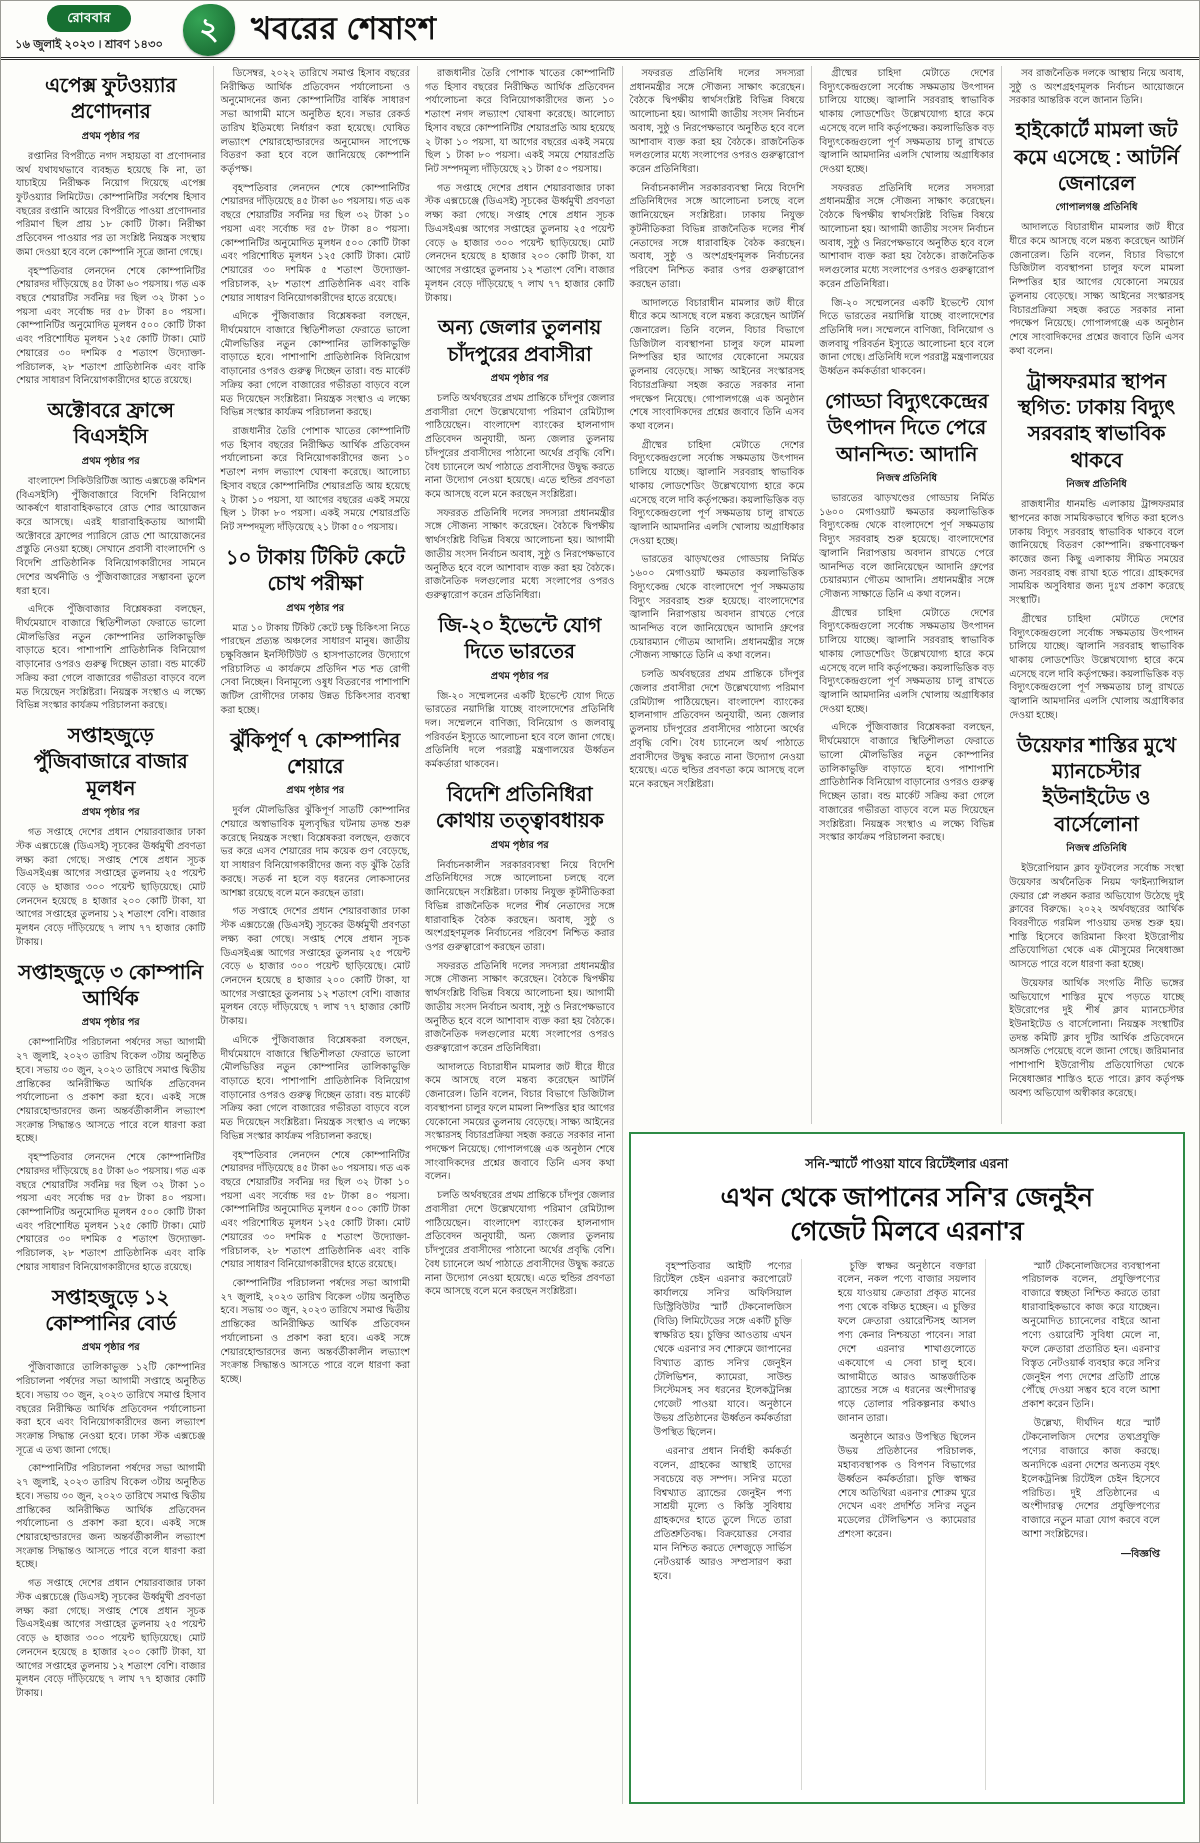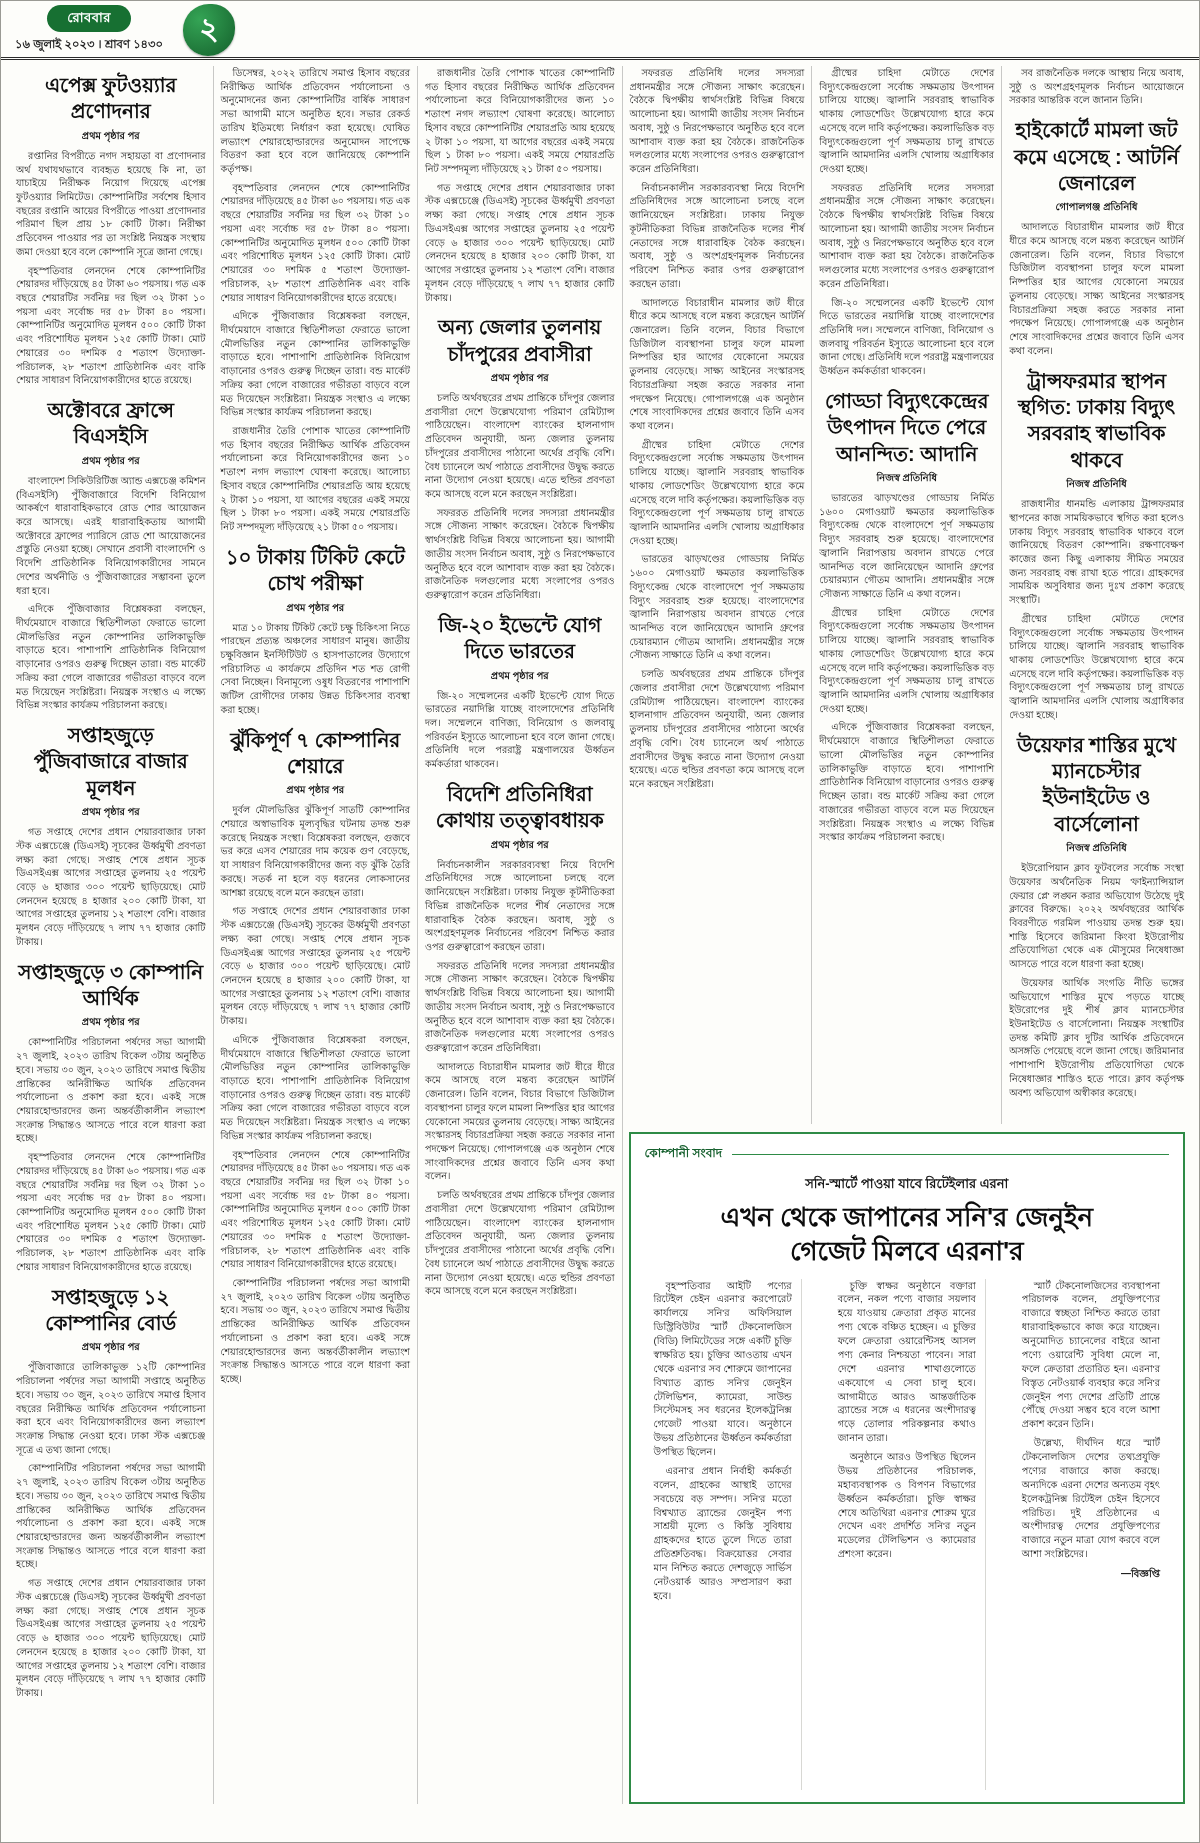--- a/index.html
+++ b/index.html
@@ -85,20 +85,21 @@
 <div class="paper">
 
   <header>
     <div class="masthead-left">
       <div class="day-pill">রোববার</div>
       <div class="date-line">১৬ জুলাই ২০২৩ । শ্রাবণ ১৪৩০</div>
     </div>
     <div class="page-badge">
       <span>২</span>
     </div>
+    <h1 class="section-title">খবরের শেষাংশ</h1>
     <div class="flex-spacer"></div>
   </header>
 
   <div class="body-grid">
 
     <div class="col">
       <article class="article">
         <h2 class="headline">এপেক্স ফুটওয়্যার প্রণোদনার</h2>
         <div class="kicker">প্রথম পৃষ্ঠার পর</div>
         <p class="body-p">রপ্তানির বিপরীতে নগদ সহায়তা বা প্রণোদনার অর্থ যথাযথভাবে ব্যবহৃত হয়েছে কি না, তা যাচাইয়ে নিরীক্ষক নিয়োগ দিয়েছে এপেক্স ফুটওয়্যার লিমিটেড। কোম্পানিটির সর্বশেষ হিসাব বছরের রপ্তানি আয়ের বিপরীতে পাওয়া প্রণোদনার পরিমাণ ছিল প্রায় ১৮ কোটি টাকা। নিরীক্ষা প্রতিবেদন পাওয়ার পর তা সংশ্লিষ্ট নিয়ন্ত্রক সংস্থায় জমা দেওয়া হবে বলে কোম্পানি সূত্রে জানা গেছে।</p>
@@ -226,24 +227,20 @@
           <article class="article">
             <h2 class="headline">উয়েফার শাস্তির মুখে ম্যানচেস্টার ইউনাইটেড ও বার্সেলোনা</h2>
             <div class="byline">নিজস্ব প্রতিনিধি</div>
             <p class="body-p">ইউরোপিয়ান ক্লাব ফুটবলের সর্বোচ্চ সংস্থা উয়েফার অর্থনৈতিক নিয়ম 'ফাইন্যান্সিয়াল ফেয়ার প্লে' লঙ্ঘন করার অভিযোগ উঠেছে দুই ক্লাবের বিরুদ্ধে। ২০২২ অর্থবছরের আর্থিক বিবরণীতে গরমিল পাওয়ায় তদন্ত শুরু হয়। শাস্তি হিসেবে জরিমানা কিংবা ইউরোপীয় প্রতিযোগিতা থেকে এক মৌসুমের নিষেধাজ্ঞা আসতে পারে বলে ধারণা করা হচ্ছে।</p>
             <p class="body-p">উয়েফার আর্থিক সংগতি নীতি ভঙ্গের অভিযোগে শাস্তির মুখে পড়তে যাচ্ছে ইউরোপের দুই শীর্ষ ক্লাব ম্যানচেস্টার ইউনাইটেড ও বার্সেলোনা। নিয়ন্ত্রক সংস্থাটির তদন্ত কমিটি ক্লাব দুটির আর্থিক প্রতিবেদনে অসঙ্গতি পেয়েছে বলে জানা গেছে। জরিমানার পাশাপাশি ইউরোপীয় প্রতিযোগিতা থেকে নিষেধাজ্ঞার শাস্তিও হতে পারে। ক্লাব কর্তৃপক্ষ অবশ্য অভিযোগ অস্বীকার করেছে।</p>
           </article>
         </div>
       </div>
 
       <section class="company-box">
-        <div class="box-label-row">
-          <span class="box-label">কোম্পানী সংবাদ</span>
-          <span class="box-label-rule"></span>
-        </div>
         <div class="box-kicker">সনি-স্মার্টে পাওয়া যাবে রিটেইলার এরনা</div>
         <h2 class="box-headline">এখন থেকে জাপানের সনি'র জেনুইন গেজেট মিলবে এরনা'র</h2>
         <div class="box-cols">
           <div class="box-col">
             <p class="body-p">বৃহস্পতিবার আইটি পণ্যের রিটেইল চেইন এরনা'র করপোরেট কার্যালয়ে সনি'র অফিসিয়াল ডিস্ট্রিবিউটর স্মার্ট টেকনোলজিস (বিডি) লিমিটেডের সঙ্গে একটি চুক্তি স্বাক্ষরিত হয়। চুক্তির আওতায় এখন থেকে এরনা'র সব শোরুমে জাপানের বিখ্যাত ব্র্যান্ড সনি'র জেনুইন টেলিভিশন, ক্যামেরা, সাউন্ড সিস্টেমসহ সব ধরনের ইলেকট্রনিক্স গেজেট পাওয়া যাবে। অনুষ্ঠানে উভয় প্রতিষ্ঠানের ঊর্ধ্বতন কর্মকর্তারা উপস্থিত ছিলেন।</p>
             <p class="body-p">এরনা'র প্রধান নির্বাহী কর্মকর্তা বলেন, গ্রাহকের আস্থাই তাদের সবচেয়ে বড় সম্পদ। সনি'র মতো বিশ্বখ্যাত ব্র্যান্ডের জেনুইন পণ্য সাশ্রয়ী মূল্যে ও কিস্তি সুবিধায় গ্রাহকদের হাতে তুলে দিতে তারা প্রতিশ্রুতিবদ্ধ। বিক্রয়োত্তর সেবার মান নিশ্চিত করতে দেশজুড়ে সার্ভিস নেটওয়ার্ক আরও সম্প্রসারণ করা হবে।</p>
           </div>
           <div class="box-col">
             <p class="body-p">চুক্তি স্বাক্ষর অনুষ্ঠানে বক্তারা বলেন, নকল পণ্যে বাজার সয়লাব হয়ে যাওয়ায় ক্রেতারা প্রকৃত মানের পণ্য থেকে বঞ্চিত হচ্ছেন। এ চুক্তির ফলে ক্রেতারা ওয়ারেন্টিসহ আসল পণ্য কেনার নিশ্চয়তা পাবেন। সারা দেশে এরনা'র শাখাগুলোতে একযোগে এ সেবা চালু হবে। আগামীতে আরও আন্তর্জাতিক ব্র্যান্ডের সঙ্গে এ ধরনের অংশীদারত্ব গড়ে তোলার পরিকল্পনার কথাও জানান তারা।</p>
             <p class="body-p">অনুষ্ঠানে আরও উপস্থিত ছিলেন উভয় প্রতিষ্ঠানের পরিচালক, মহাব্যবস্থাপক ও বিপণন বিভাগের ঊর্ধ্বতন কর্মকর্তারা। চুক্তি স্বাক্ষর শেষে অতিথিরা এরনা'র শোরুম ঘুরে দেখেন এবং প্রদর্শিত সনি'র নতুন মডেলের টেলিভিশন ও ক্যামেরার প্রশংসা করেন।</p>

